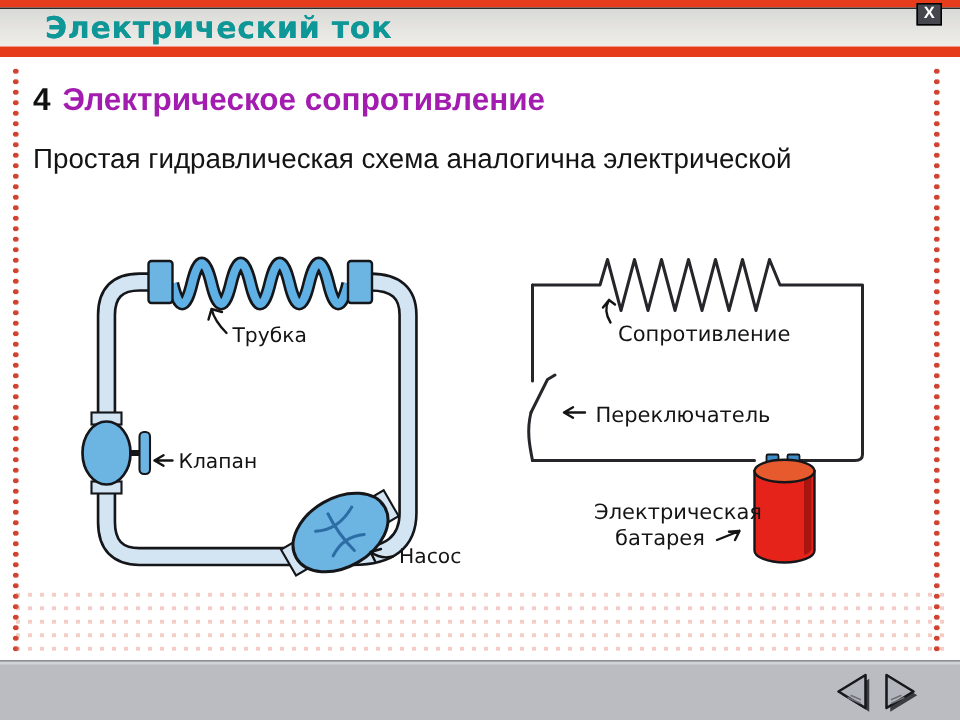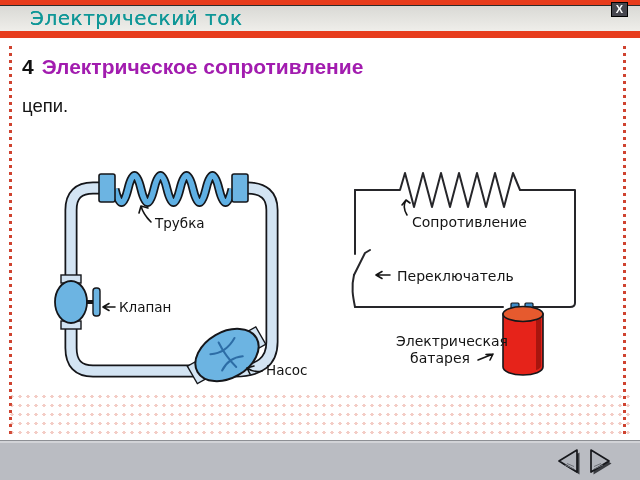--- a/index.html
+++ b/index.html
@@ -7,21 +7,21 @@
     position:relative;width:640px;height:480px;background:#ffffff;
     overflow:hidden;font-family:"Liberation Sans",sans-serif;
   }
   
   .bar-red-top{position:absolute;left:0;top:0;width:640px;height:5px;background:#e73c1c;}
   .bar-darkline{position:absolute;left:0;top:5px;width:640px;height:1px;background:#2b2b2b;}
   .title-band{position:absolute;left:0;top:6px;width:640px;height:25px;
     background:linear-gradient(#d9d9d5,#efeeea);}
   .title-band .title{
     position:absolute;left:30px;top:0;height:25px;line-height:25px;
-    color:#0f9797;font-size:20px;font-weight:normal;letter-spacing:.5px;
+    color:#0f9797;font-size:20px;font-weight:bold;letter-spacing:.5px;
     font-family:"DejaVu Sans",sans-serif;text-shadow:0 0 .4px #0f9797;}
   .bar-red-2{position:absolute;left:0;top:31px;width:640px;height:7px;background:#e73c1c;}
   .close-btn{
     position:absolute;left:611px;top:2px;width:17px;height:15px;background:#46464e;
     border:1px solid #000;box-sizing:border-box;color:#fff;font-weight:bold;font-size:11px;
     text-align:center;line-height:13px;cursor:pointer;}
   
   .dots-col{position:absolute;top:44px;width:5px;height:393px;
     background-image:radial-gradient(circle,#cf4330 0 1.7px,rgba(0,0,0,0) 1.8px);
     background-size:5px 7px;}
@@ -59,21 +59,21 @@
   <div class="close-btn">X</div>
 
   <div class="dots-col left"></div>
   <div class="dots-col right"></div>
   <div class="dots-band"></div>
 
   <div class="heading">
     <span>4</span><span class="h-red">Электрическое сопротивление</span>
   </div>
   <div class="bodytext">
-    <div>цепи.</div>
+    <div>Простая гидравлическая схема аналогична электрической</div>
   </div>
 
   <svg class="diag" style="left:35px;top:162px;" width="290" height="235" viewBox="0 0 290 235">
 
     <path d="M72,26 H58 Q36,26 36,48 L36,186 Q36,209 58,209 L200,209 Q237,209 237,180 L237,48 Q237,26 212,26 L205,26" fill="none" stroke="#15161a" stroke-width="13" stroke-linecap="round"></path>
     <path d="M72,26 H58 Q36,26 36,48 L36,186 Q36,209 58,209 L200,209 Q237,209 237,180 L237,48 Q237,26 212,26 L205,26" fill="none" stroke="#d3e4f3" stroke-width="9.5" stroke-linecap="round"></path>
 
     <g>
       <path d="M80,27 Q86.5,54 93,27 Q99.5,0 106,27 Q112.5,54 119,27 Q125.5,0 132,27 Q138.5,54 145,27 Q151.5,0 158,27 Q164.5,54 171,27 Q177.5,0 184,27 Q190.5,54 197,27" fill="none" stroke="#15161a" stroke-width="9"></path>
       <path d="M80,27 Q86.5,54 93,27 Q99.5,0 106,27 Q112.5,54 119,27 Q125.5,0 132,27 Q138.5,54 145,27 Q151.5,0 158,27 Q164.5,54 171,27 Q177.5,0 184,27 Q190.5,54 197,27" fill="none" stroke="#5fb0e4" stroke-width="5.5"></path>

